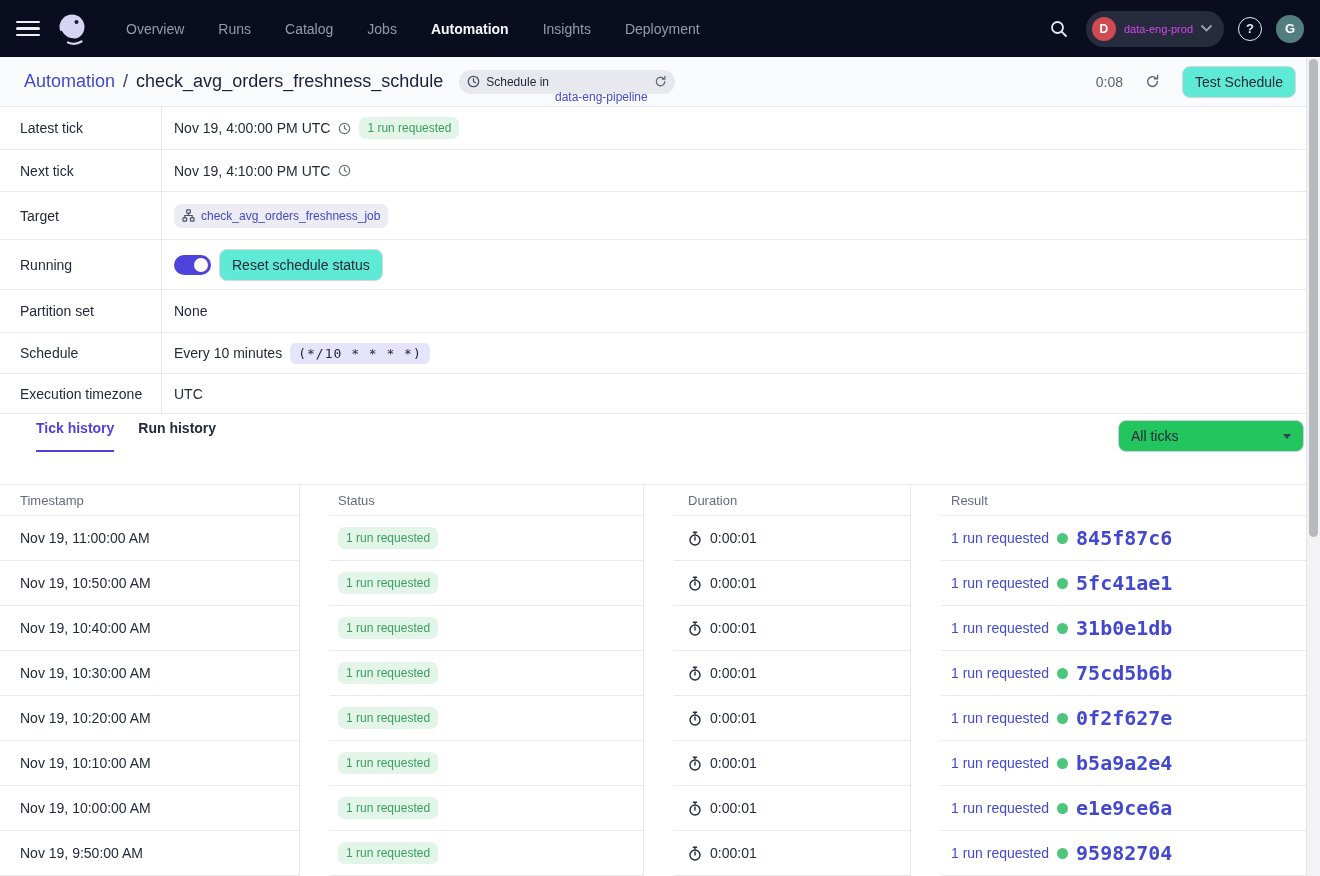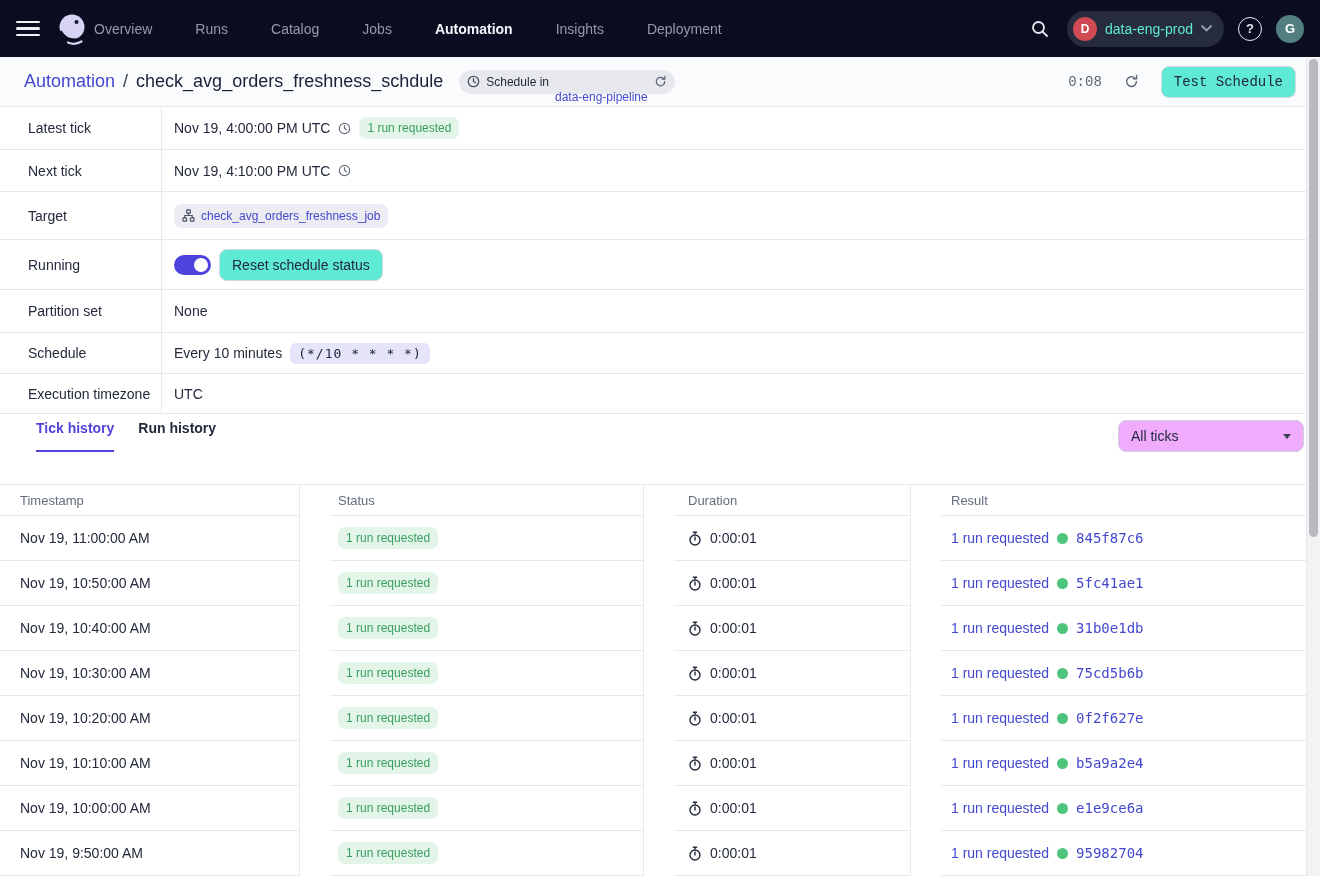--- a/index.html
+++ b/index.html
@@ -9,74 +9,74 @@
     --nav-bg:#0a0d20; --link:#4348ce; --blurple:#4f43dd; --text:#232a3b;
     --muted:#6a7080; --border:#e7e9ee; --green-bg:#e2f5e8; --green-text:#3a9e60;
     --green-dot:#4ec57c; --red-avatar:#cf4a52; --teal-avatar:#537e80;
   }
 
   
   .topnav { height:57px; background:var(--nav-bg); display:flex; align-items:center; padding:0 16px; }
   .hamburger { width:24px; height:24px; display:flex; flex-direction:column; justify-content:center; gap:4px; cursor:pointer; }
   .hamburger span { display:block; height:2.5px; background:#eef0f6; border-radius:2px; }
   .logo { margin-left:14px; width:36px; height:36px; display:flex; align-items:center; justify-content:center; }
-  .navitems { display:flex; align-items:center; gap:43px; margin-left:4px; }
+  .navitems { display:flex; align-items:center; gap:34px; margin-left:36px; }
   .navitem { font-size:14px; color:#949aac; cursor:pointer; }
   .navitem.active { color:#f4f6fb; font-weight:700; }
   .nav-right { margin-left:auto; display:flex; align-items:center; gap:14px; }
   .searchbtn { width:26px; height:26px; display:flex; align-items:center; justify-content:center; cursor:pointer; }
   .deploy-pill { display:flex; align-items:center; gap:8px; background:#262b3d; border-radius:18px; height:36px; padding:0 12px 0 6px; cursor:pointer; }
   .deploy-avatar { width:24px; height:24px; border-radius:50%; background:var(--red-avatar); color:#fff; font-size:12px; font-weight:700; display:flex; align-items:center; justify-content:center; }
-  .deploy-name { color:#5eead4; font-size:14px; }
+  .deploy-name { color:#d946ef; font-size:11px; }
   .helpbtn { width:24px; height:24px; border:1.7px solid #e8eaf2; border-radius:50%; color:#e8eaf2; font-size:13px; font-weight:700; display:flex; align-items:center; justify-content:center; cursor:pointer; }
   .user-avatar { width:28px; height:28px; border-radius:50%; background:var(--teal-avatar); color:#fff; font-size:13px; font-weight:700; display:flex; align-items:center; justify-content:center; cursor:pointer; }
 
   
   .crumbbar { height:50px; background:#fafbfc; border-bottom:1px solid var(--border); display:flex; align-items:center; padding:0 24px; gap:8px; }
   .crumb-root { color:var(--link); font-size:18px; cursor:pointer; text-decoration:none; }
   .crumb-sep { color:#39404f; font-size:18px; }
   .crumb-title { color:#1a2038; font-size:18px; }
   .crumb-badge { display:flex; align-items:center; gap:6px; background:#e8e9ee; border-radius:12px; height:24px; padding:0 8px; margin-left:8px; }
   .crumb-badge .txt { font-size:12px; color:#1e2433; }
   .crumb-badge .lnk { font-size:12px; color:var(--link); cursor:pointer;margin-top:30px; }
-  .crumb-right { margin-left:auto; display:flex; align-items:center; gap:22px;font-family:Liberation Mono, monospace; }
+  .crumb-right { margin-left:auto; display:flex; align-items:center; gap:22px; }
   .countdown { font-size:14px; color:#5d6576; }
   .btn { background:#5eead4; border:1px solid #d3d7e0; border-radius:8px; height:32px; padding:0 12px; font-size:14px; color:var(--text); display:inline-flex; align-items:center; cursor:pointer; font-family:inherit; }
 
   
   .drow { display:flex; border-bottom:1px solid var(--border); }
-  .dlabel { width:162px; flex:0 0 162px; border-right:1px solid var(--border); display:flex; align-items:center; padding-left:28px; font-size:14px; color:var(--text); }
+  .dlabel { width:162px; flex:0 0 162px; border-right:1px solid var(--border); display:flex; align-items:center; padding-left:20px; font-size:14px; color:var(--text); }
   .dvalue { flex:1; display:flex; align-items:center; padding-left:12px; gap:8px; font-size:14px; color:var(--text); }
   .pill { background:var(--green-bg); color:var(--green-text); font-size:12px; border-radius:7px; padding:4px 8px; white-space:nowrap; }
   .chip { display:inline-flex; align-items:center; gap:6px; background:#ececf2; border-radius:7px; height:24px; padding:0 8px; }
   .chip a { color:var(--link); font-size:12px; text-decoration:none; cursor:pointer; }
   .toggle { width:37px; height:20px; border-radius:10px; background:var(--blurple); position:relative; cursor:pointer; }
   .toggle::after { content:""; position:absolute; width:14px; height:14px; border-radius:50%; background:#fff; top:3px; right:3px; }
   .cron { font-family:"DejaVu Sans Mono", monospace; font-size:13px; background:#e6e4fa; border-radius:6px; padding:3px 8px; color:#20263c; letter-spacing:1px; }
 
   
   .tabsbar { height:70px; display:flex; align-items:flex-start; padding:6px 16px 0 20px;margin-left:16px; }
   .tabs { display:flex; gap:24px; }
   .tab { font-size:14px; font-weight:700; color:var(--text); cursor:pointer; padding-bottom:14px; border-bottom:2px solid transparent; }
   .tab.active { color:var(--blurple); border-bottom-color:var(--blurple); }
   .filter { margin-left:auto; position:relative; }
-  .select { width:186px; height:32px; border:1px solid #ccd0da; border-radius:8px; background:#f0abfc; display:flex; align-items:center; padding:0 12px; font-size:14px; color:var(--text); cursor:pointer; }
+  .select { width:186px; height:32px; border:1px solid #ccd0da; border-radius:8px; background:#22c55e; display:flex; align-items:center; padding:0 12px; font-size:14px; color:var(--text); cursor:pointer; }
   .select .caret { margin-left:auto; width:0; height:0; border-left:4.5px solid transparent; border-right:4.5px solid transparent; border-top:5.5px solid #39404f; }
 
   
   .ticktable { border-top:1px solid var(--border); }
   .tgrid { display:grid; grid-template-columns:300px 314px 237px 1fr;gap:30px; }
   .th { height:31px; display:flex; align-items:center; font-size:13px; color:#636c7e; border-bottom:1px solid var(--border); }
   .td { height:45px; display:flex; align-items:center; font-size:14px; color:var(--text); border-bottom:1px solid var(--border); gap:8px; }
   .c1 { padding-left:20px; border-right:1px solid var(--border); }
   .c2 { padding-left:8px;  border-right:1px solid var(--border); }
   .c3 { padding-left:14px; border-right:1px solid var(--border); }
   .c4 { padding-left:10px; }
   .rlink { color:var(--link); text-decoration:none; cursor:pointer; font-size:14px; }
-  .runid { color:var(--link); text-decoration:none; cursor:pointer; font-family:"DejaVu Sans Mono", monospace; font-size:14px; }
+  .runid { color:var(--link); text-decoration:none; cursor:pointer; font-family:"DejaVu Sans Mono", monospace; font-size:20px;font-weight:bold; }
   .dot { width:11px; height:11px; border-radius:50%; background:var(--green-dot); flex:0 0 auto; }
 
   
   .scrolltrack { position:fixed; right:0; top:58px; bottom:0; width:14px; background:#f3f3f5; border-left:1px solid #e4e5e9; }
   .scrollthumb { position:absolute; top:1px; left:2px; width:9px; height:478px; background:#b9babf; border-radius:5px; cursor:grab; }
   svg { display:block; }
 </style>
 </head>
 <body>
 

